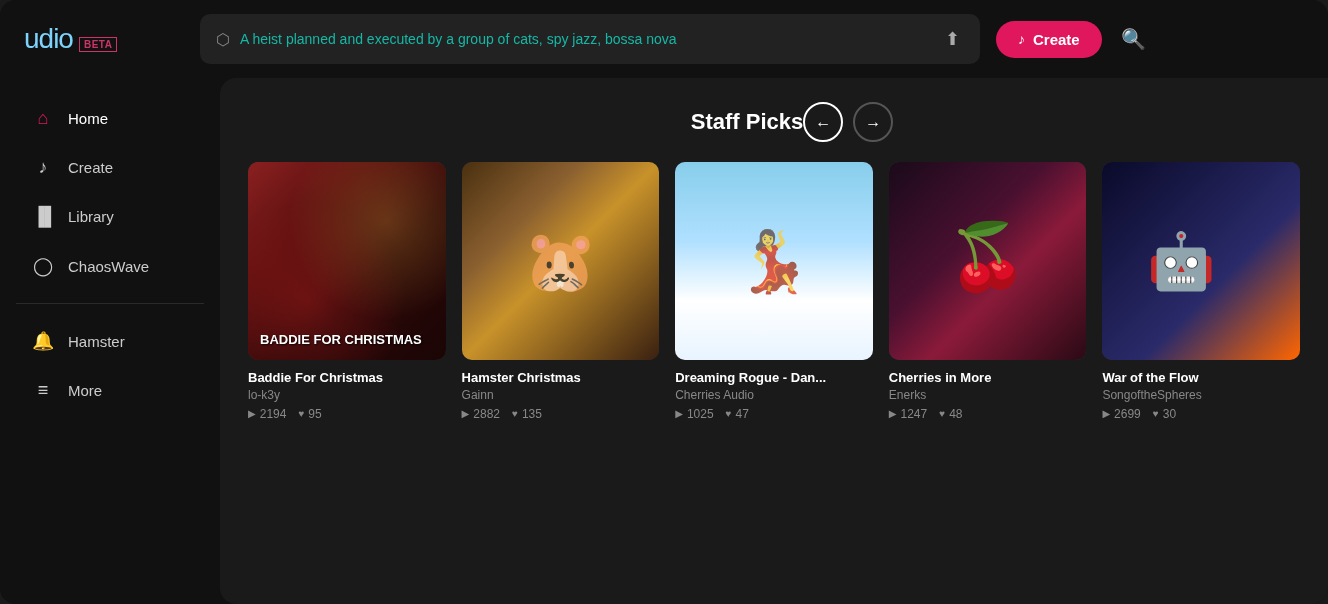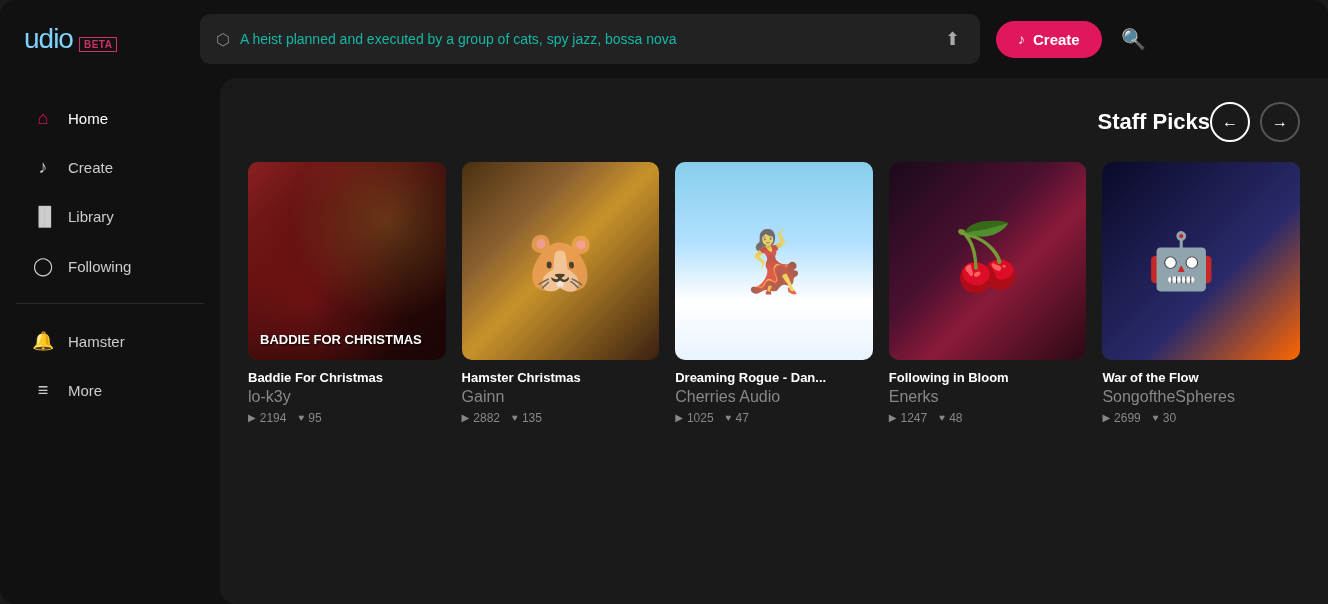--- a/index.html
+++ b/index.html
@@ -148,21 +148,21 @@
       flex: 1;
       background: #1a1a1a;
       border-radius: 16px 0 0 16px;
       padding: 24px 28px;
       overflow-y: auto;
     }
     
     .section-header {
       display: flex;
       align-items: center;
-      justify-content: flex-end;
+      justify-content: center;
       margin-bottom: 20px;
       margin-left: 36px;
     }
     .section-title {
       color: #ffffff;
       font-size: 22px;
       font-weight: 700;
     }
     .nav-arrows {
       display: flex;
@@ -291,21 +291,21 @@
       color: #ffffff;
       font-size: 13px;
       font-weight: 600;
       margin-bottom: 3px;
       white-space: nowrap;
       overflow: hidden;
       text-overflow: ellipsis;
     }
     .card-artist {
       color: #888888;
-      font-size: 16px;
+      font-size: 12px;
       margin-bottom: 5px;
     }
     .card-stats {
       display: flex;
       gap: 12px;
       align-items: center;
     }
     .card-stat {
       display: flex;
       align-items: center;
@@ -351,21 +351,21 @@
       <div class="nav-item">
         <span class="nav-icon">♪</span>
         <span>Create</span>
       </div>
       <div class="nav-item">
         <span class="nav-icon">▐▌</span>
         <span>Library</span>
       </div>
       <div class="nav-item">
         <span class="nav-icon">◯</span>
-        <span>Following</span>
+        <span>ChaosWave</span>
       </div>
       <div class="nav-divider"></div>
       <div class="nav-item">
         <span class="nav-icon">🔔</span>
         <span>Hamster</span>
       </div>
       <div class="nav-item">
         <span class="nav-icon">≡</span>
         <span>More</span>
       </div>
@@ -434,21 +434,21 @@
               <span class="stat-icon">♥</span>
               <span>47</span>
             </span>
           </div>
         </div>
 
         <div class="music-card">
           <div class="card-image">
             <div class="card-img-4"></div>
           </div>
-          <div class="card-title">Following in Bloom</div>
+          <div class="card-title">Cherries in More</div>
           <div class="card-artist">Enerks</div>
           <div class="card-stats">
             <span class="card-stat">
               <span class="stat-icon">▶</span>
               <span>1247</span>
             </span>
             <span class="card-stat">
               <span class="stat-icon">♥</span>
               <span>48</span>
             </span>

